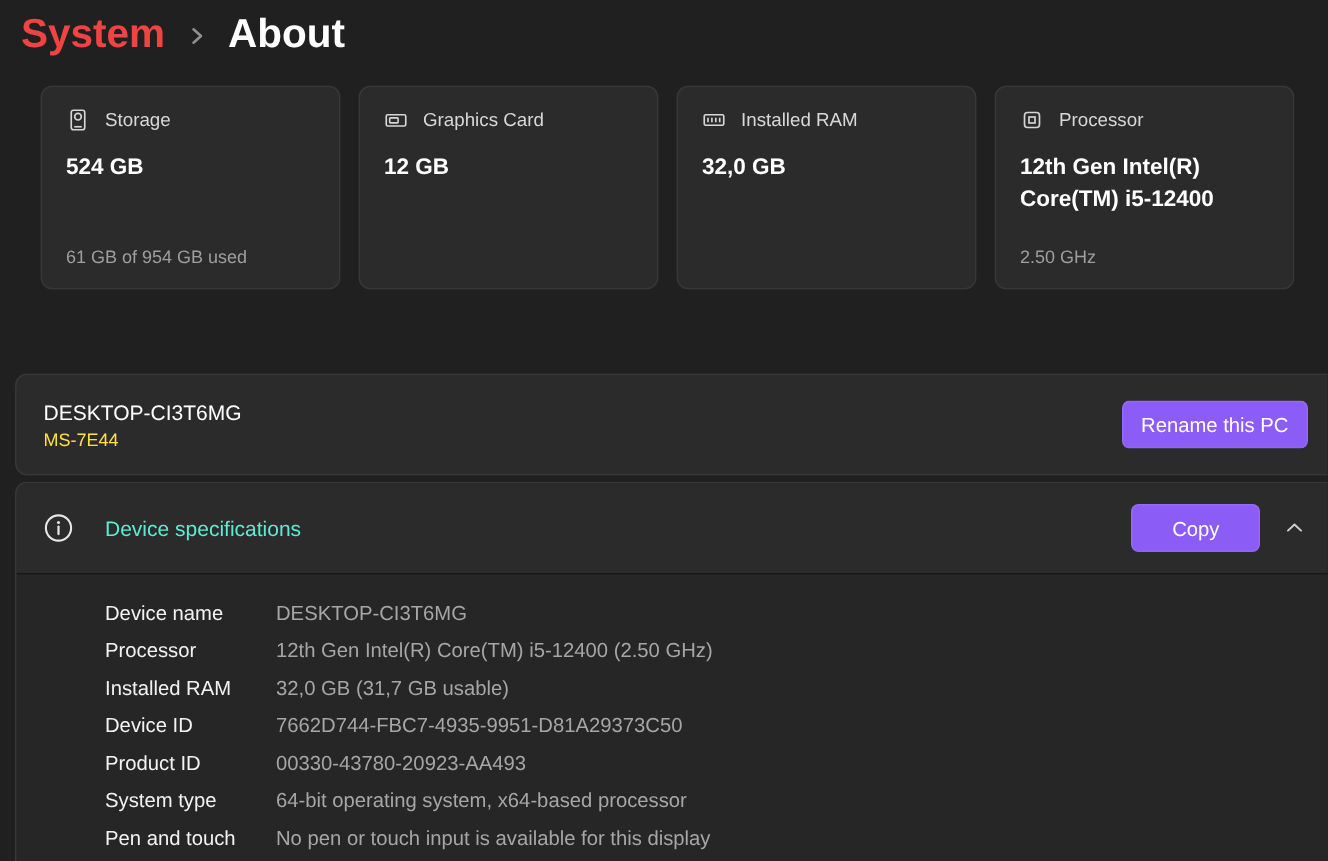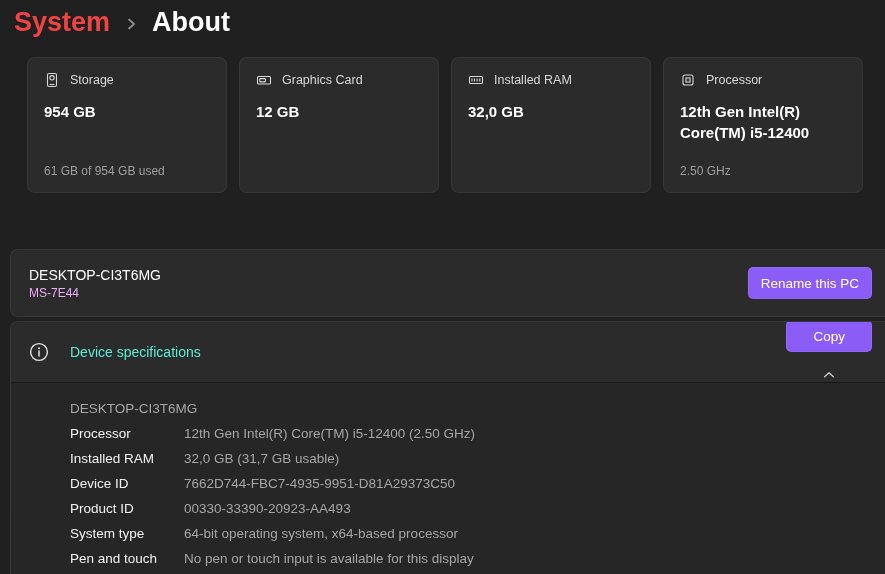--- a/index.html
+++ b/index.html
@@ -50,21 +50,21 @@
     border: 1px solid rgba(255,255,255,0.06);
     border-radius: 8px;
   }
   .device-card {
     margin-top: 56px;
     height: 68px;
     display: flex; align-items: center; justify-content: space-between;
     padding: 0 20px 0 18px;
   }
   .device-name { font-size: 14px; color: #ffffff; line-height: 18px; }
-  .device-model { font-size: 12px; color: #f0abfc; margin-top: 2px; }
+  .device-model { font-size: 12px; color: #fde047; margin-top: 2px; }
 
   .btn {
     height: 32px;
     background: #8b5cf6;
     border: 1px solid rgba(255,255,255,0.09);
     border-bottom-color: rgba(255,255,255,0.05);
     border-radius: 5px;
     color: #ffffff;
     font-size: 13.5px;
     font-family: inherit;
@@ -75,21 +75,21 @@
 
   
   .expander { margin-top: 4px; border-radius: 8px 8px 0 0; border-bottom: none; overflow: hidden; }
   .expander-header {
     height: 60px;
     display: flex; align-items: center;
     padding: 0 20px 0 18px;
     background: #2b2b2b;
   }
   .expander-title { font-size: 14px; color: #5eead4; margin-left: 21px; flex: 1; }
-  .expander-actions { display: flex; align-items: center; gap: 14px; flex-direction: column; }
+  .expander-actions { display: flex; align-items: center; gap: 14px; }
   .chevron-btn { background: none; border: none; padding: 2px; display: flex; cursor: default; }
 
   .expander-content {
     background: #262626;
     border-top: 1px solid rgba(0,0,0,0.35);
     padding: 13px 20px 16px 59px;
     min-height: 192px;
   }
   .spec-row { display: flex; line-height: 25px; }
   .spec-label { width: 114px; flex: none; font-size: 13.5px; color: #f2f2f2; }
@@ -116,21 +116,21 @@
     <div class="stat-head">
       <span class="icon">
         <svg width="16" height="16" viewBox="0 0 16 16" fill="none" stroke="#d6d6d6" stroke-width="1.1">
           <rect x="3.5" y="1.5" width="9" height="13" rx="1.5"></rect>
             <circle cx="8" cy="5.8" r="2.2"></circle>
             <path d="M5.5 12.5 h5"></path>
         </svg>
       </span>
       <span class="stat-label">Storage</span>
     </div>
-    <div class="stat-value">954 GB</div>
+    <div class="stat-value">524 GB</div>
     <div class="stat-spacer"></div>
     <div class="stat-sub">61 GB of 954 GB used</div>
   </div>
 
   <div class="stat-card">
     <div class="stat-head">
       <span class="icon">
         <svg width="16" height="16" viewBox="0 0 16 16" fill="none" stroke="#d6d6d6" stroke-width="1.1">
           <rect x="1.5" y="4.5" width="13" height="7.5" rx="1"></rect>
             <rect x="3.8" y="6.6" width="5.6" height="3.3" rx="0.5"></rect>
@@ -197,37 +197,38 @@
       <button class="chevron-btn">
         <svg width="14" height="14" viewBox="0 0 16 16">
             <path d="M3 10 L8 5.4 L13 10" fill="none" stroke="#d0d0d0" stroke-width="1.5" stroke-linecap="round" stroke-linejoin="round"></path>
           </svg>
       </button>
     </span>
   </div>
 
   <div class="expander-content">
     <div class="spec-row">
+      <span class="spec-label">Device name</span>
       <span class="spec-value">DESKTOP-CI3T6MG</span>
     </div>
     <div class="spec-row">
       <span class="spec-label">Processor</span>
       <span class="spec-value">12th Gen Intel(R) Core(TM) i5-12400 (2.50 GHz)</span>
     </div>
     <div class="spec-row">
       <span class="spec-label">Installed RAM</span>
       <span class="spec-value">32,0 GB (31,7 GB usable)</span>
     </div>
     <div class="spec-row">
       <span class="spec-label">Device ID</span>
       <span class="spec-value">7662D744-FBC7-4935-9951-D81A29373C50</span>
     </div>
     <div class="spec-row">
       <span class="spec-label">Product ID</span>
-      <span class="spec-value">00330-33390-20923-AA493</span>
+      <span class="spec-value">00330-43780-20923-AA493</span>
     </div>
     <div class="spec-row">
       <span class="spec-label">System type</span>
       <span class="spec-value">64-bit operating system, x64-based processor</span>
     </div>
     <div class="spec-row">
       <span class="spec-label">Pen and touch</span>
       <span class="spec-value">No pen or touch input is available for this display</span>
     </div>
   </div>

